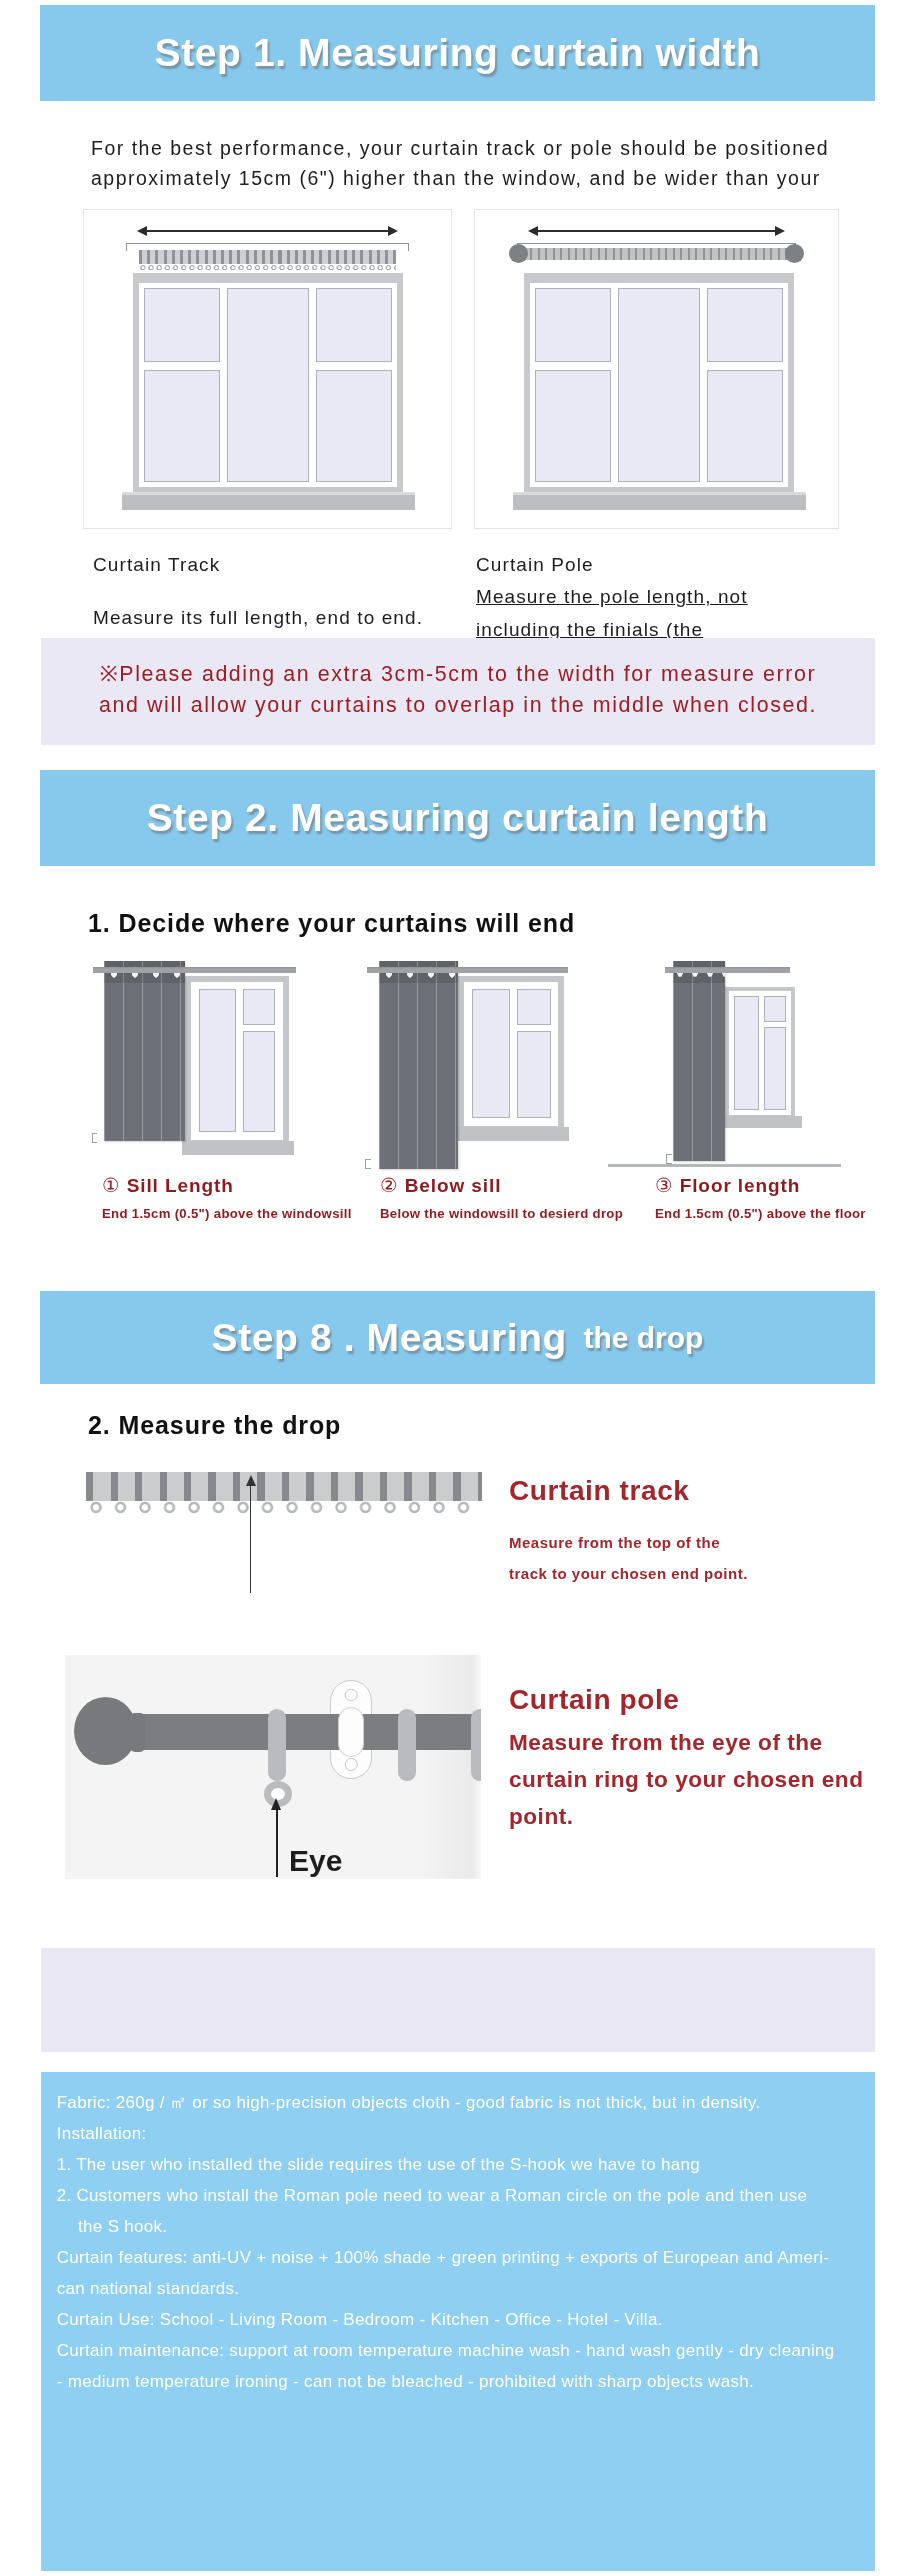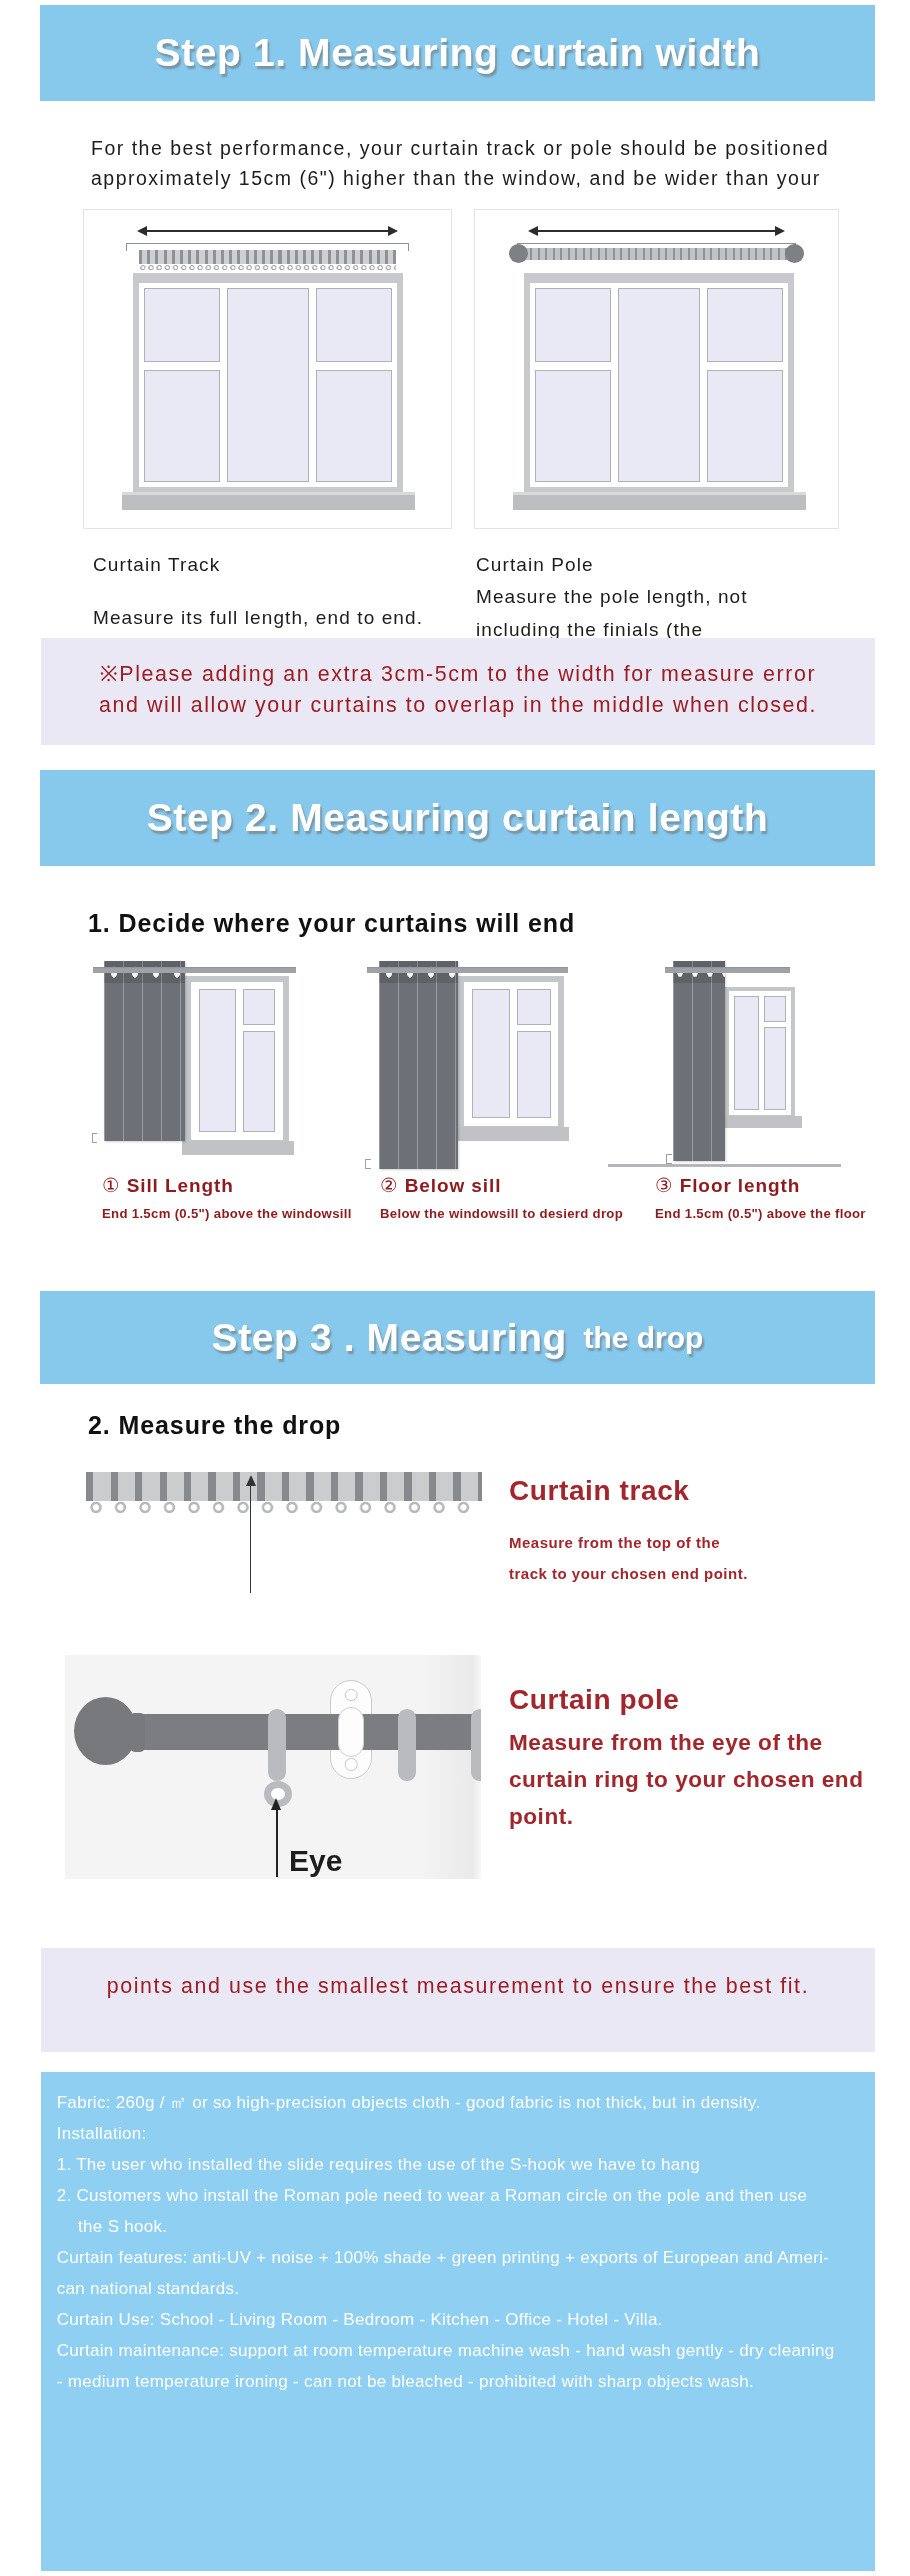--- a/index.html
+++ b/index.html
@@ -83,21 +83,21 @@
   .pane { background:var(--pane, #e9e9f5); border:1.3px solid #aeb2b8; display:block; }
   .pane.pc { grid-column:2; grid-row:1 / 3; }
   .sill { position:absolute; left:38px; top:282px; width:293px; height:17.6px;
           background:#bcbec1; border-top:3.8px solid #d8dadc; }
 
   
   .lab { position:absolute; font-size:19px; letter-spacing:1.1px; color:#1d1d1d; line-height:33px; }
   .lab-track-title { left:93px; top:548px; }
   .lab-track-desc  { left:93px; top:592px;margin-top:9px; }
   .lab-pole-title  { left:476px; top:548px; }
-  .lab-pole-desc   { left:476px; top:580px; }
+  .lab-pole-desc   { left:476px; top:580px;text-decoration:underline; }
 
   
   .note {
     position:absolute; left:41px; width:834px; background:var(--note-bg, #e9e8f4);
     color:var(--note-red, #9d1d22); text-align:center;
     font-size:21.4px; letter-spacing:1.6px; line-height:31px;
   }
   .note1 { top:638px; height:107px; padding-top:21.4px; }
   .note2 { top:1948px; height:104px; padding-top:22.6px; line-height:30px; }
 
@@ -354,21 +354,21 @@
   <div class="cap c2">
     <div class="cap-title"><span class="cnum">②</span><span>Below sill</span></div>
     <div class="cap-desc">Below the windowsill to desierd drop</div>
   </div>
   <div class="cap c3">
     <div class="cap-title"><span class="cnum">③</span><span>Floor length</span></div>
     <div class="cap-desc">End 1.5cm (0.5") above the floor</div>
   </div>
 
   <header class="banner b3">
-    <span class="banner-text">Step 3 . Measuring</span>
+    <span class="banner-text">Step 8 . Measuring</span>
     <span class="banner-sub">the drop</span>
   </header>
 
   <div class="sec-heading h-2">2. Measure the drop</div>
 
   <div class="t3-bar"></div>
   <div class="t3-hooks"></div>
   <div class="v-arrow t3-arrow"></div>
 
   <div class="r-col r-title t3-title">Curtain track</div>
@@ -395,21 +395,20 @@
   </div>
 
   <div class="r-col r-title p3-title">Curtain pole</div>
   <div class="r-col p3-desc">
     <div>Measure from the eye of the</div>
     <div>curtain ring to your chosen end</div>
     <div>point.</div>
   </div>
 
   <div class="note note2">
-    <div>points and use the smallest measurement to ensure the best fit.</div>
   </div>
 
   <div class="bottom-box">
     <div class="bb-line">Fabric: 260g / ㎡ or so high-precision objects cloth - good fabric is not thick, but in density.</div>
     <div class="bb-line">Installation:</div>
     <div class="bb-line">1. The user who installed the slide requires the use of the S-hook we have to hang</div>
     <div class="bb-line">2. Customers who install the Roman pole need to wear a Roman circle on the pole and then use</div>
     <div class="bb-line">the S hook.</div>
     <div class="bb-line">Curtain features: anti-UV + noise + 100% shade + green printing + exports of European and Ameri-</div>
     <div class="bb-line">can national standards.</div>

